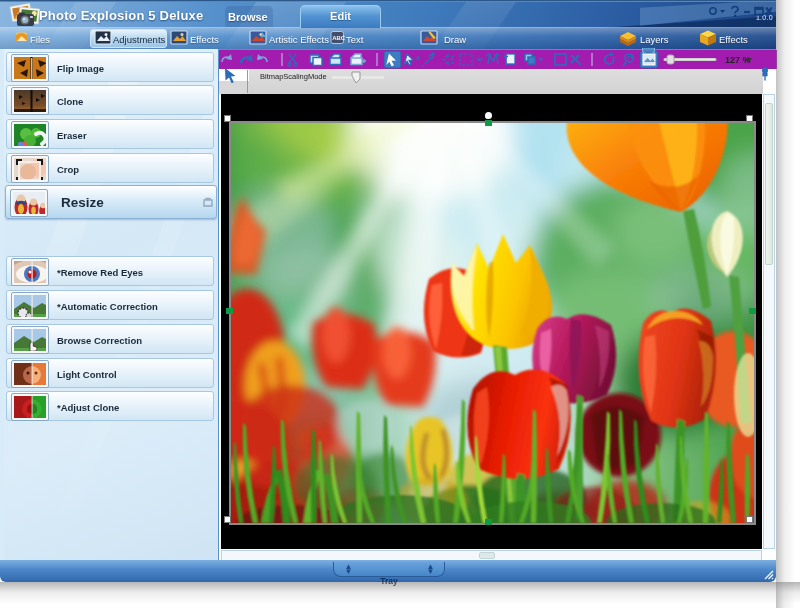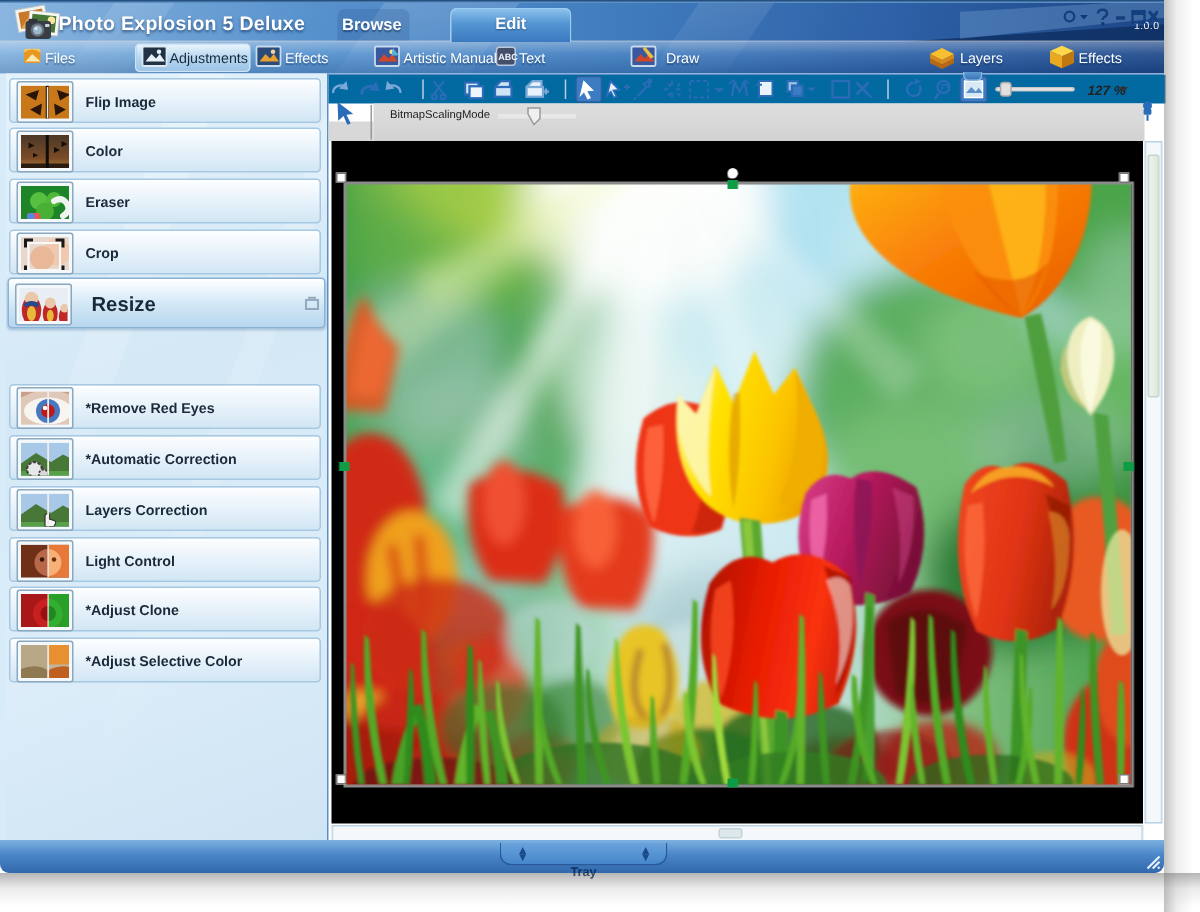--- a/index.html
+++ b/index.html
@@ -30,21 +30,21 @@
 .item{position:absolute;left:2px;width:208px;height:30px;border:1px solid #a6c8e2;border-radius:3px;
  background:linear-gradient(180deg,#fdfeff,#e7f2fa 50%,#d2e6f4);text-align:center;}
 .item .lbl{position:absolute;left:50px;top:10px;font-size:9.5px;font-weight:bold;color:#1a2a3a;}
 .thumb{position:absolute;left:5px;top:2px;width:36px;height:26px;border:2px solid #f4f8fb;outline:1px solid #8aa8c0;border-radius:1px;overflow:hidden;}
 #resRow{position:absolute;left:1px;top:136px;width:212px;height:34px;border:1px solid #8ab2d4;border-radius:3px;
  background:linear-gradient(180deg,#ffffff,#d8ebf8 45%,#b6d6ee);box-shadow:0 1px 2px rgba(60,100,140,.35);}
 #resRow .lbl{position:absolute;left:55px;top:9px;font-size:13.5px;font-weight:bold;color:#1a2a3a;}
 #resRow .thumb{top:4px;}
 
 #canv{position:absolute;left:218px;top:49px;width:558px;height:511px;background:#fff;border-left:1px solid #5a90c8;border-top:1px solid #5a90c8;}
-#tb1{position:absolute;left:0;top:0;width:558px;height:19px;background:#0369a1;font-style:italic;}
+#tb1{position:absolute;left:0;top:0;width:558px;height:19px;background:#a21caf;}
 #tb2{position:absolute;left:30px;top:19px;width:514px;height:25px;background:linear-gradient(180deg,#dedede,#d2d2d2);}
 #tb2b{position:absolute;left:0px;top:31px;width:30px;height:13px;background:#d8d8d8;}
 #black{position:absolute;left:2px;top:44px;width:541px;height:455px;background:#000;}
 #vsc{position:absolute;left:544px;top:44px;width:12px;height:455px;background:#f4f8fb;border:1px solid #b8d2e6;}
 #vthumb{position:absolute;left:1px;top:8px;width:8px;height:162px;background:linear-gradient(90deg,#eef4ee,#dde8dc);border:1px solid #c2d4c8;border-radius:2px;}
 #hsc{position:absolute;left:2px;top:500px;width:541px;height:11px;background:#f4f8fb;border:1px solid #b8d2e6;}
 #hthumb{position:absolute;left:257px;top:1px;width:16px;height:7px;background:#dde8ea;border:1px solid #c2d4d8;border-radius:2px;}
 
 #photo{position:absolute;left:12px;top:73px;width:523px;height:400px;background:#7ec8a0;outline:2px solid #8a8a8a;}
 .hndl{position:absolute;width:7px;height:7px;background:#fff;border:1px solid #777;}
@@ -134,21 +134,21 @@
             <path d="M700 34 v8 l8 3.5 v-8 z" fill="#e8a820"></path>
             <path d="M716 34 v8 l-8 3.5 v-8 z" fill="#c07810"></path>
           </g>
   </g>
 </svg>
     <div id="adjBtn">
         <span>Adjustments</span>
       </div>
     <div class="rbtxt" style="left:30px">Files</div>
     <div class="rbtxt" style="left:190px">Effects</div>
-    <div class="rbtxt" style="left:269px">Artistic Manual</div>
+    <div class="rbtxt" style="left:269px">Artistic Effects</div>
     <div class="rbtxt" style="left:346px">Text</div>
     <div class="rbtxt" style="left:444px">Draw</div>
     <div class="rbtxt" style="left:640px">Layers</div>
     <div class="rbtxt" style="left:719px">Effects</div>
   </div>
   <div id="side">
     <div class="ray" style="left:40px;top:0;width:30px;height:420px;opacity:.5"></div>
     <div class="ray" style="left:130px;top:0;width:20px;height:511px;opacity:.4"></div>
     <div class="item" style="top:2.5px">
         <div class="thumb"><svg width="36" height="26">
@@ -167,21 +167,21 @@
                 <stop offset="0" stop-color="#4a3828"></stop>
                 <stop offset=".6" stop-color="#7a4c28"></stop>
                 <stop offset="1" stop-color="#c88838"></stop>
               </linearGradient>
             </defs>
       <rect width="36" height="26" fill="url(#cl1)"></rect>
             <rect y="19" width="36" height="7" fill="#2a1a10"></rect>
       <rect x="16.5" width="2" height="26" fill="#100c08"></rect>
       <path d="M5 5 l4 2 l-4 2 z M22 8 l4 2 l-4 2 z M27 4 l4 2 l-4 2 z M8 12 l3.5 1.5 l-3.5 1.5 z" fill="#140c06"></path>
           </svg></div>
-      <div class="lbl">Color</div>
+      <div class="lbl">Clone</div>
       </div>
     <div class="item" style="top:70px">
         <div class="thumb"><svg width="36" height="26">
       <rect width="36" height="26" fill="#1e8428"></rect>
       <circle cx="12" cy="10" r="6" fill="#58c040"></circle>
             <circle cx="22" cy="9" r="5" fill="#50b838"></circle>
             <circle cx="16" cy="17" r="6" fill="#48b034"></circle>
       <path d="M28 20 q6 -4 2 -9 q-3 -4 -8 -1" stroke="#f0f4f0" stroke-width="4" fill="none" stroke-linecap="round"></path>
       <rect x="4" y="18" width="9" height="5" rx="2" fill="#e05858"></rect>
             <rect x="4" y="18" width="5" height="5" rx="2" fill="#5888e0"></rect>
@@ -223,21 +223,21 @@
       <div class="lbl">*Automatic Correction</div>
       </div>
     <div class="item" style="top:275px">
         <div class="thumb"><svg width="36" height="26">
       <rect width="36" height="26" fill="#a8c8e8"></rect>
             <path d="M0 14 L10 7 L20 13 L28 8 L36 12 L36 26 L0 26 Z" fill="#487838"></path>
       <rect y="19" width="36" height="7" fill="#58a048"></rect>
       <path d="M16 22 v-7 q0 -1.5 1.5 -1.5 q1.5 0 1.5 1.5 l0 2 l3 1 q1.5 .5 1 2 l-1 2 h-5 z" fill="#f8f8f8" stroke="#303030" stroke-width=".8"></path>
       <rect x="17.5" width="1.2" height="26" fill="#f0ece8"></rect>
           </svg></div>
-      <div class="lbl">Layers Correction</div>
+      <div class="lbl">Browse Correction</div>
       </div>
     <div class="item" style="top:308.5px">
         <div class="thumb"><svg width="36" height="26">
       <rect width="36" height="26" fill="#703018"></rect>
             <rect x="18" width="18" height="26" fill="#e87838"></rect>
       <circle cx="18" cy="12" r="9" fill="#b86848"></circle>
             <path d="M18 3 a9 9 0 0 1 0 18 z" fill="#f8b078"></path>
       <circle cx="14" cy="10" r="1.5" fill="#301808"></circle>
             <circle cx="22" cy="10" r="1.5" fill="#68300f"></circle>
       <rect x="17.5" width="1.2" height="26" fill="#f0e8e0" opacity=".8"></rect>
@@ -248,31 +248,20 @@
         <div class="thumb"><svg width="36" height="26">
       <rect width="36" height="26" fill="#a81818"></rect>
             <rect x="18" width="18" height="26" fill="#28a028"></rect>
       <circle cx="18" cy="13" r="10" fill="#c82020"></circle>
             <path d="M18 3 a10 10 0 0 1 0 20 z" fill="#30b030"></path>
       <circle cx="18" cy="13" r="5" fill="#981010"></circle>
             <path d="M18 8 a5 5 0 0 1 0 10 z" fill="#208820"></path>
       <rect x="17.5" width="1.2" height="26" fill="#f0e8e0" opacity=".7"></rect>
           </svg></div>
       <div class="lbl">*Adjust Clone</div>
-      </div>
-    <div class="item" style="top:376px">
-        <div class="thumb"><svg width="36" height="26">
-      <rect width="36" height="26" fill="#c0b4a0"></rect>
-            <rect width="18" height="26" fill="#b8a888"></rect>
-      <path d="M0 16 Q10 12 18 17 L18 26 L0 26 Z" fill="#907850"></path>
-      <rect x="18" width="18" height="13" fill="#e89030"></rect>
-            <path d="M18 17 Q28 12 36 16 L36 26 L18 26 Z" fill="#c06020"></path>
-      <rect x="17.5" width="1.2" height="26" fill="#f0e8e0"></rect>
-          </svg></div>
-      <div class="lbl">*Adjust Selective Color</div>
       </div>
     <div id="resRow">
         <div class="thumb"><svg width="36" height="26">
       <rect width="36" height="26" fill="#e8eef4"></rect>
       <g>
               <ellipse cx="8" cy="15" rx="6.5" ry="10" fill="#c02828"></ellipse>
               <circle cx="8" cy="7" r="4.5" fill="#e8c8a8"></circle>
               <path d="M2.5 11 a6.5 5 0 0 1 11 0 l-2 2 a5 4 0 0 0 -7 0 z" fill="#284888"></path>
               <ellipse cx="8" cy="17" rx="3" ry="5" fill="#e8b838"></ellipse>
             </g>

